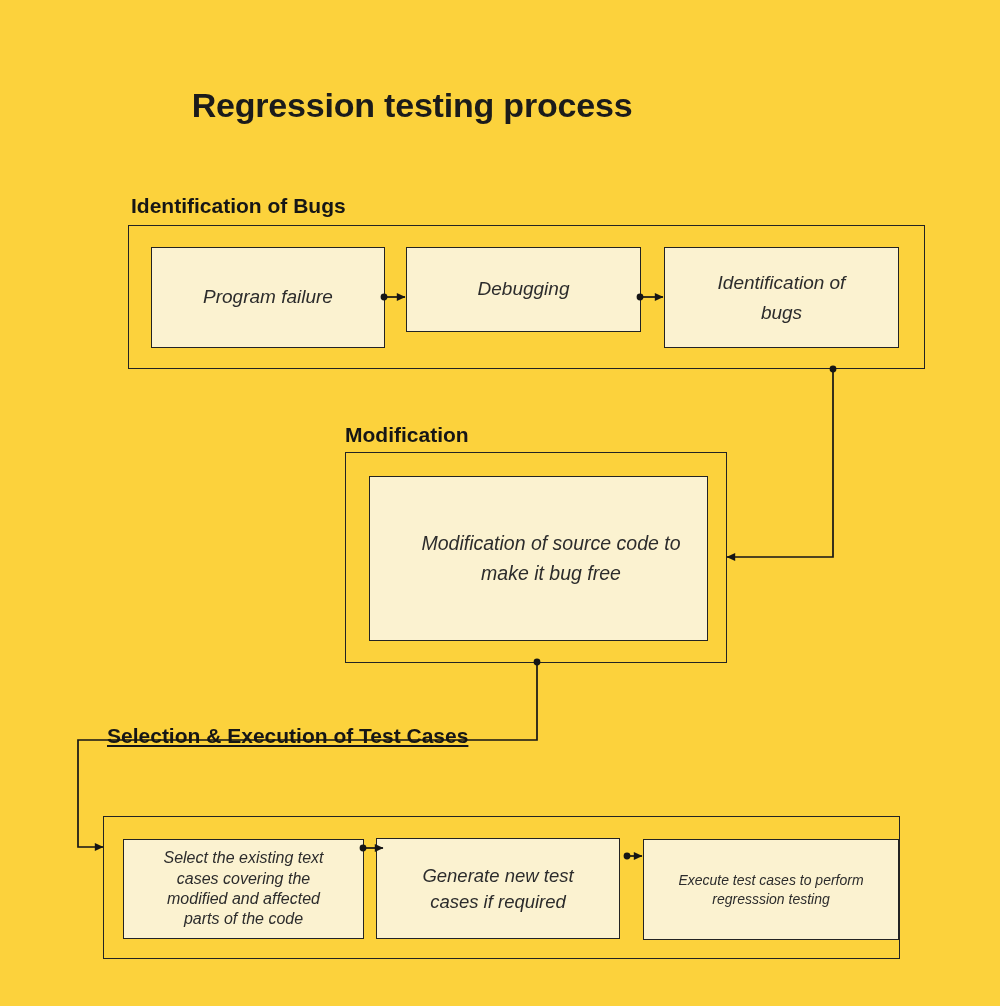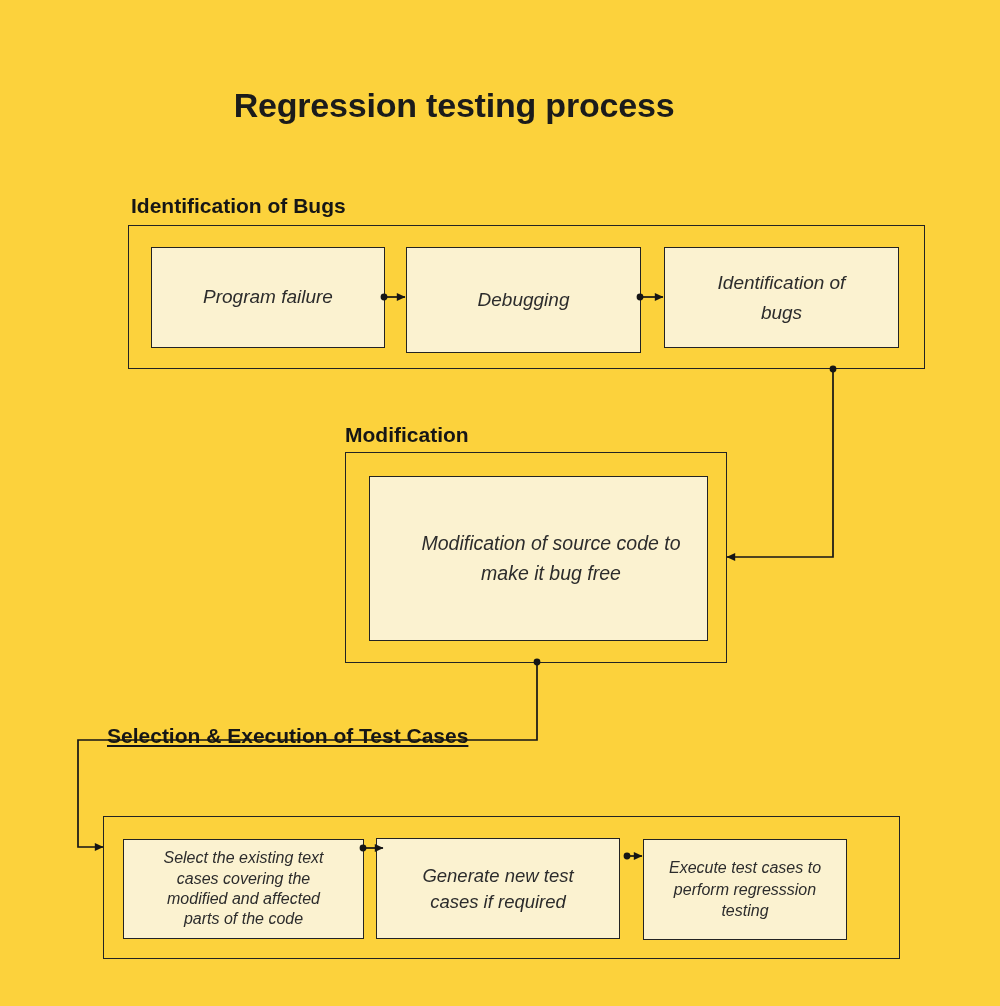--- a/index.html
+++ b/index.html
@@ -10,21 +10,20 @@
     position: relative;
     overflow: hidden;
   }
   .canvas { position: absolute; inset: 0; }
 
   .title {
     position: absolute; left: 0; top: 86px; width: 824px;
     text-align: center;
     font-size: 34px; font-weight: 700; color: #1B1B1B;
     letter-spacing: -0.2px;
-    padding-left: 42px;
   }
 
   .section-label {
     position: absolute;
     font-size: 21px; font-weight: 700; color: #161616;
     white-space: nowrap;
   }
   #label-1 { left: 131px; top: 194px; }
   #label-2 { left: 345px; top: 423px; text-align: center; }
   #label-3 { left: 107px; top: 724px; text-decoration: underline; }
@@ -45,34 +44,34 @@
     border: 1.5px solid #232323;
     box-sizing: border-box;
     display: flex; align-items: center; justify-content: center;
     text-align: center;
     color: #2C2C2C;
   }
   .node span { display: inline-block; }
 
   
   #node-1-1 { left: 22px;  top: 21px; width: 234px; height: 101px; font-size: 19px; line-height: 1.5; }
-  #node-1-2 { left: 277px; top: 21px; width: 235px; height: 106px; font-size: 19px; line-height: 1.5; }
+  #node-1-2 { left: 277px; top: 21px; width: 235px; height: 85px; font-size: 19px; line-height: 1.5; }
   #node-1-3 { left: 535px; top: 21px; width: 235px; height: 101px; font-size: 19px; line-height: 1.55; }
   #node-1-3 span { max-width: 155px; }
 
   
   #node-2-1 { left: 23px; top: 23px; width: 339px; height: 165px; font-size: 19.5px; line-height: 1.5; padding-left: 25px; }
   #node-2-1 span { max-width: 280px; }
 
   
   #node-3-1 { left: 19px;  top: 22px; width: 241px; height: 100px; font-size: 16px;   line-height: 1.28; }
   #node-3-1 span { max-width: 175px; }
   #node-3-2 { left: 272px; top: 21px; width: 244px; height: 101px; font-size: 18.5px; line-height: 1.4; }
   #node-3-2 span { max-width: 180px; }
-  #node-3-3 { left: 539px; top: 22px; width: 204px; height: 101px; font-size: 16px;   line-height: 1.35; }
+  #node-3-3 { left: 539px; top: 22px; width: 256px; height: 101px; font-size: 14px;   line-height: 1.35; }
   #node-3-3 span { max-width: 190px; }
 
   svg.connectors {
     position: absolute; left: 0; top: 0;
     width: 1000px; height: 1006px;
     pointer-events: none;
   }
   svg.connectors polyline, svg.connectors line {
     fill: none; stroke: #151515; stroke-width: 1.7px;
   }

